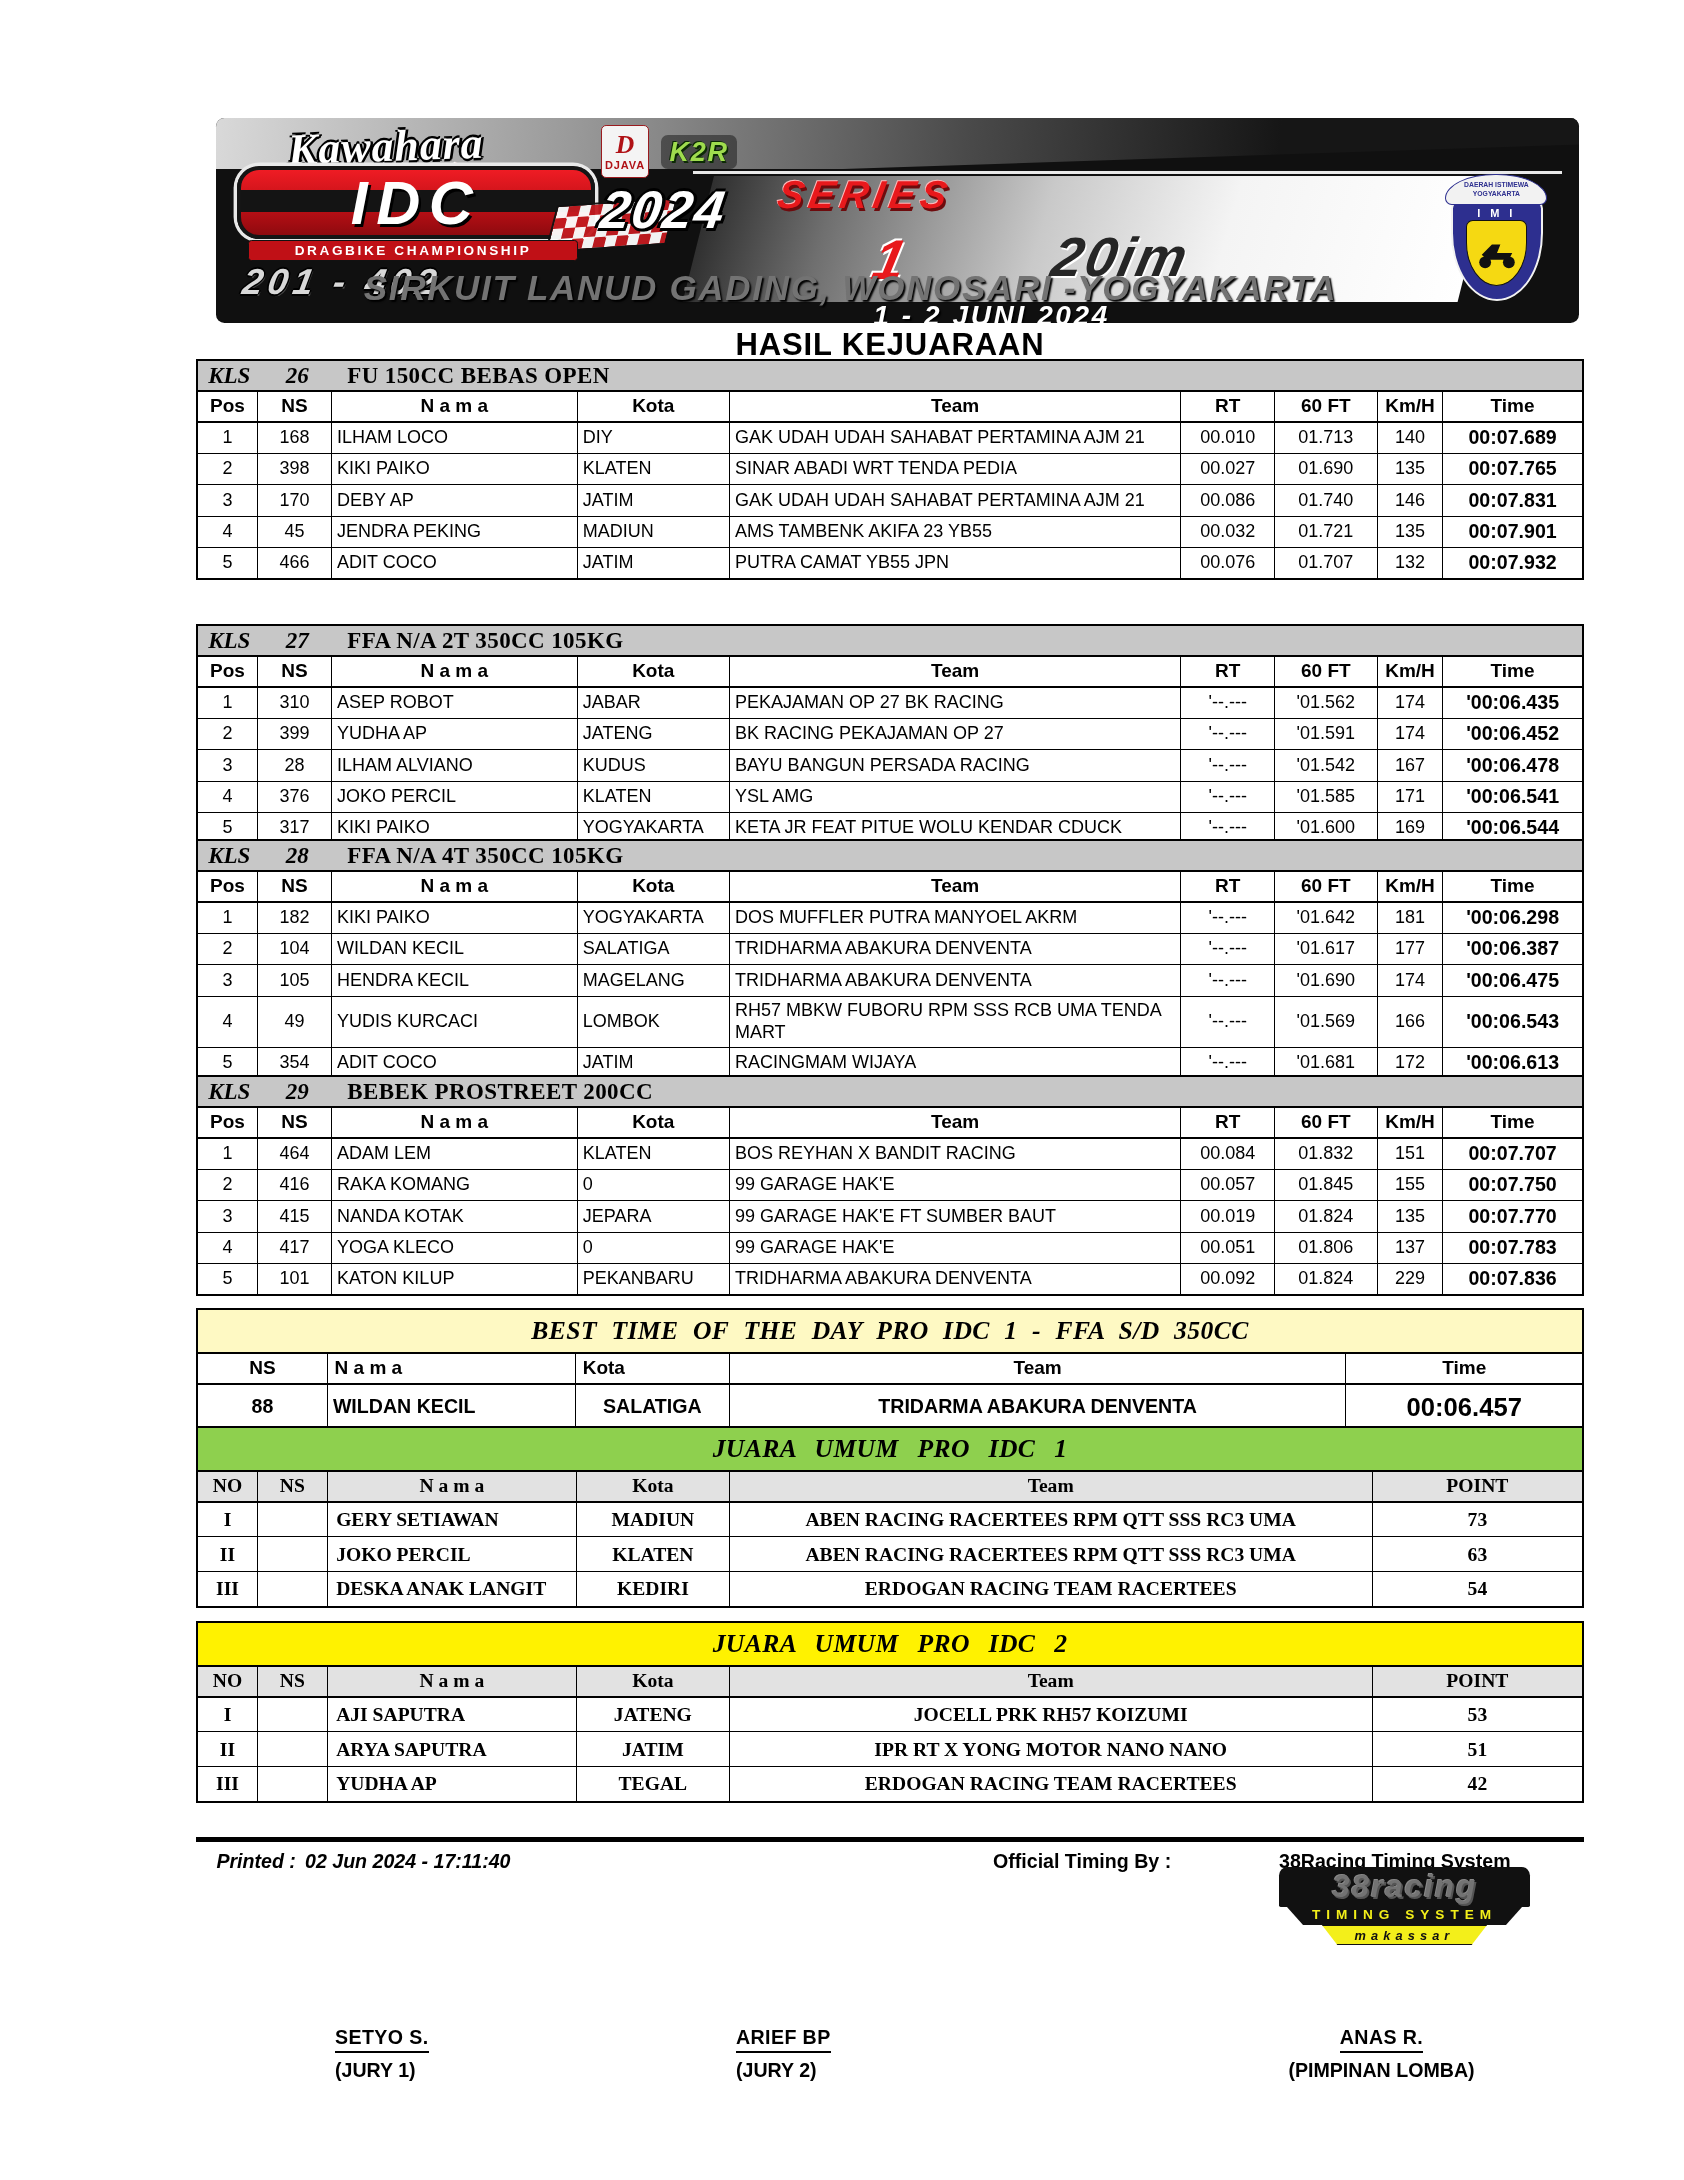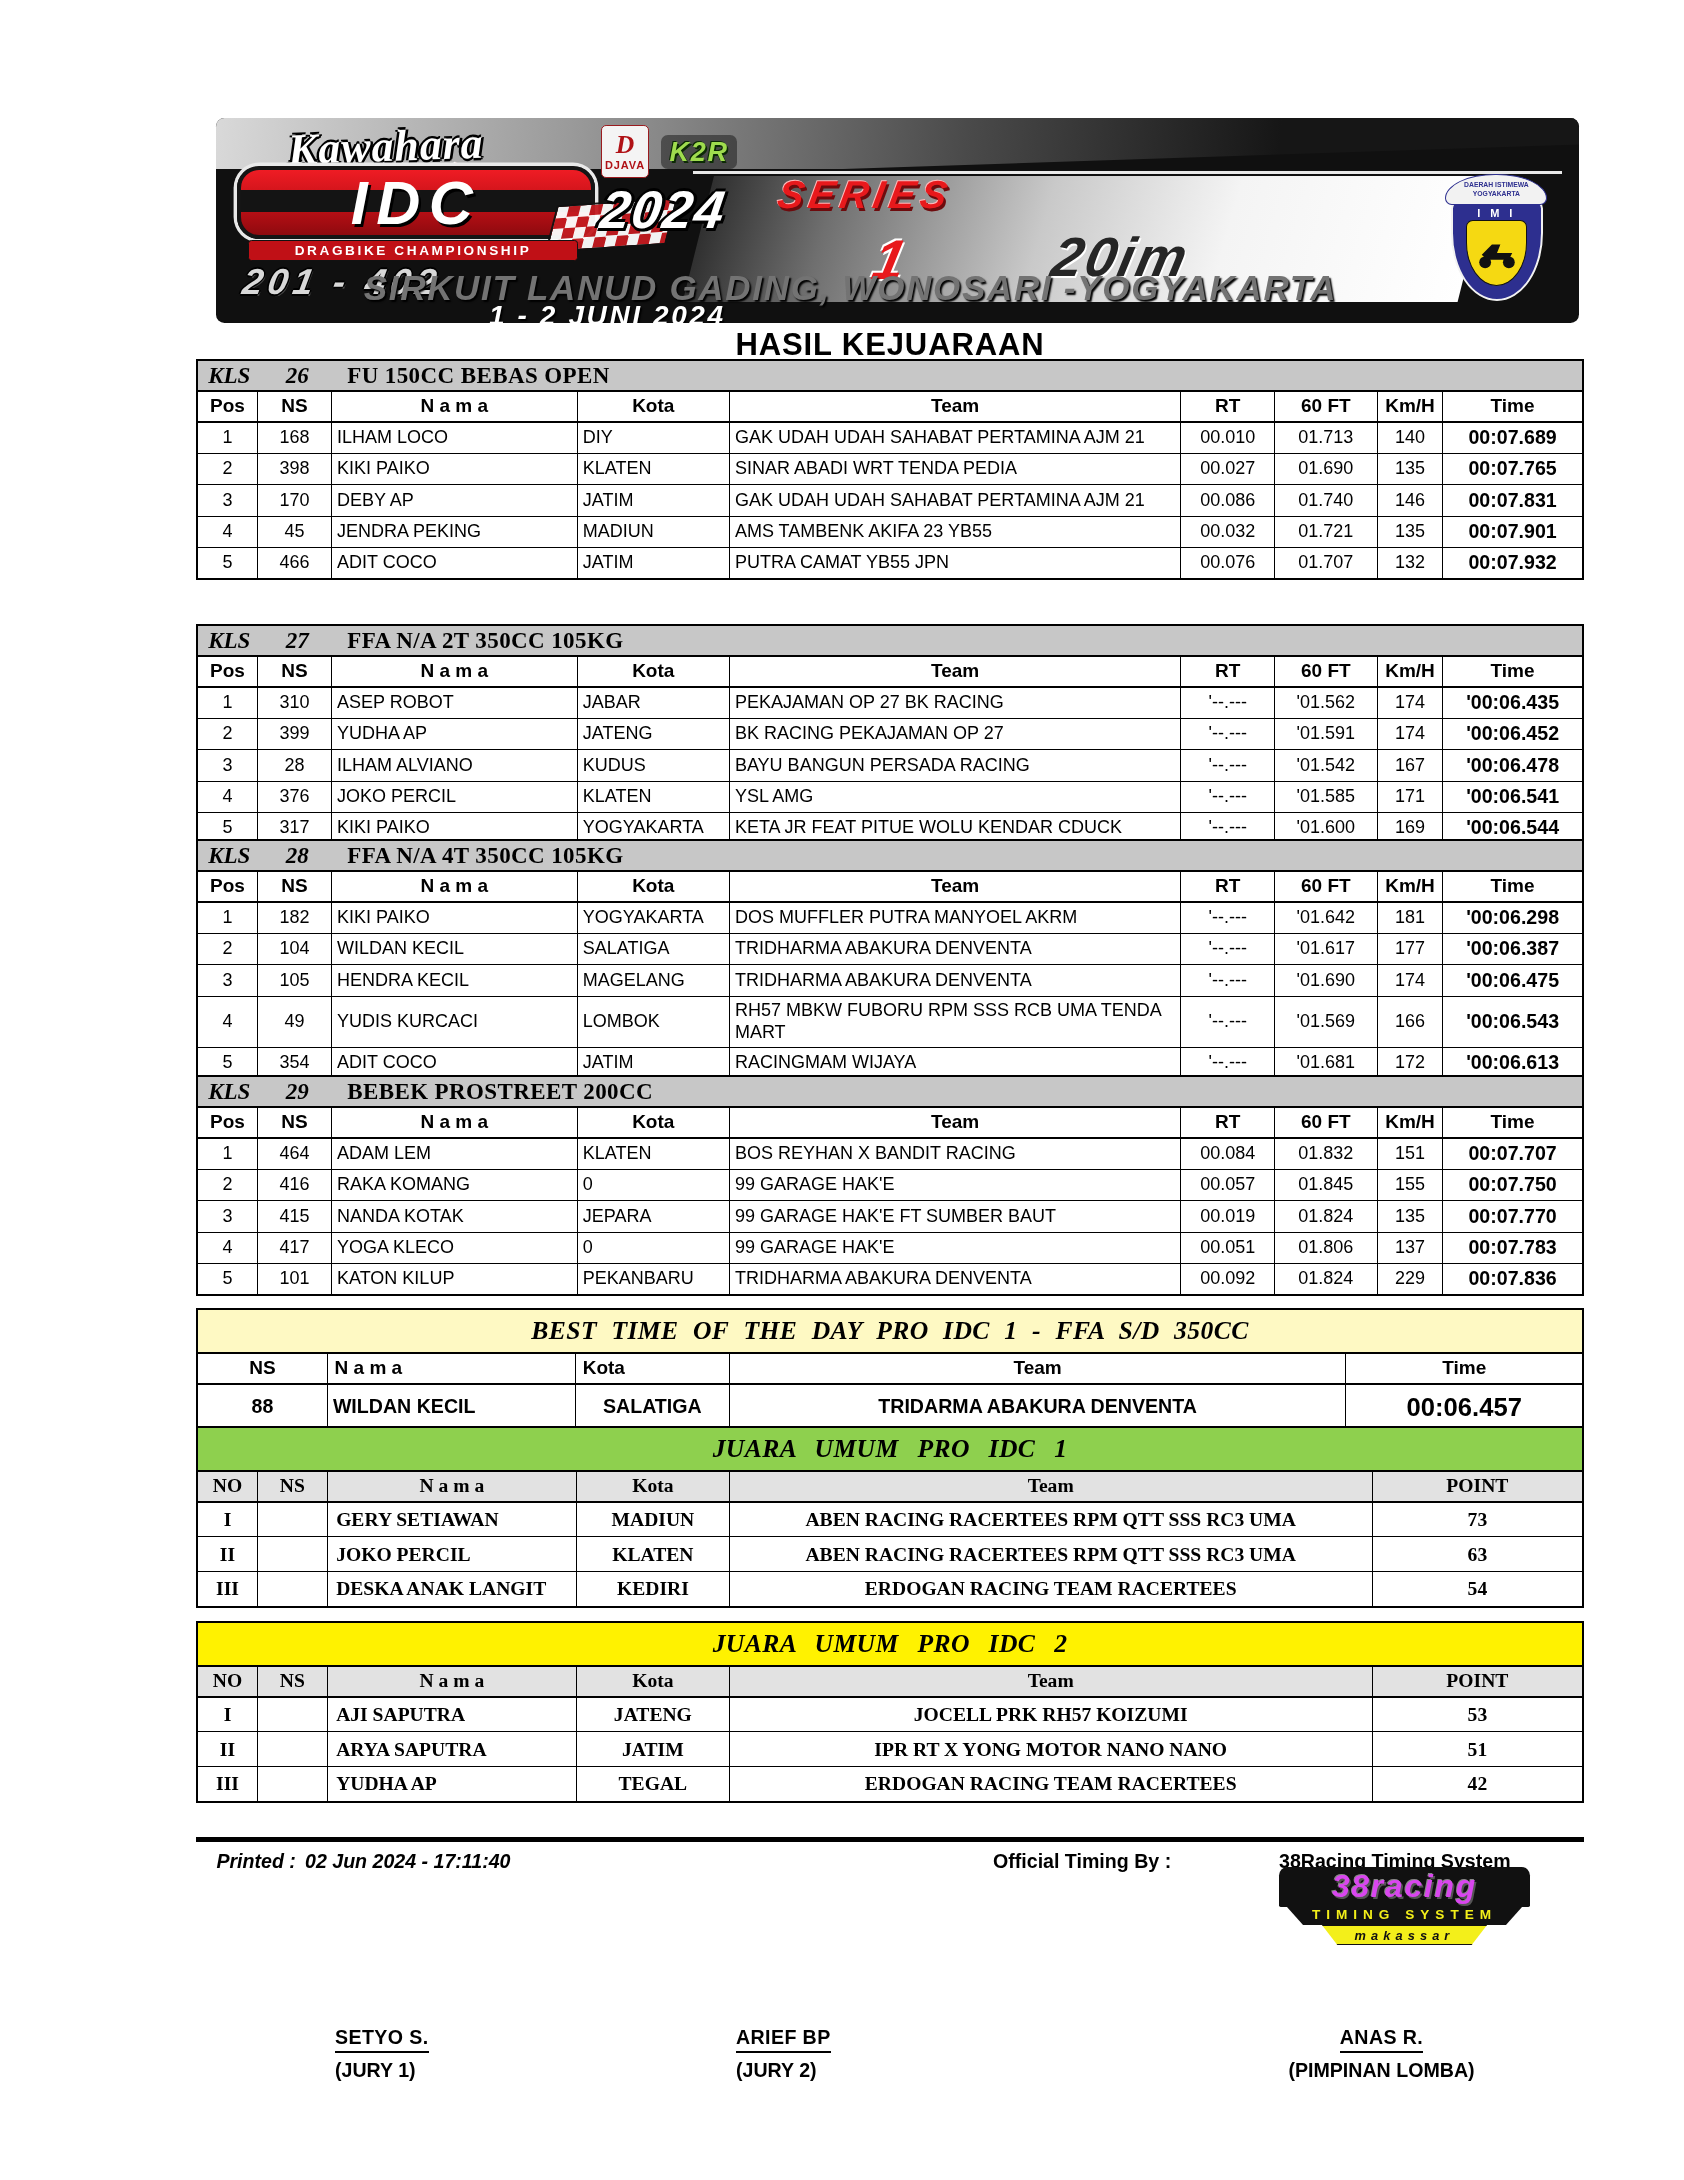--- a/index.html
+++ b/index.html
@@ -115,21 +115,21 @@
     margin-top:1.7px; width:61px; height:66px; background:#f5d912;
     border:1.7px solid #111; border-radius:6.8px 6.8px 31px 31px / 6.8px 6.8px 44px 44px;
     display:flex; align-items:center; justify-content:center;
   }
   .bn-venue {
     position:absolute; left:0; top:150px; width:1269px; text-align:center;
     font-size:35px; font-weight:bold; font-style:italic; color:#737373; letter-spacing:1.7px;
     text-shadow:1.7px 1.7px 1.7px #000; white-space:nowrap;
   }
   .bn-date {
-    position:absolute; left:273px; top:182px; width:1005px; 
+    position:absolute; left:273px; top:182px; width:1005px; text-align:center;
     font-size:28px; font-weight:bold; font-style:italic; color:#fff; letter-spacing:2.6px;
     text-shadow:1.7px 1.7px 1.7px #000;
   }
 
   
   .doc-title {
     position:absolute; left:196px; top:327px; width:1388px; text-align:center;
     font-size:31px; font-weight:bold; letter-spacing:0.9px;
     text-decoration:underline; text-decoration-thickness:2.6px; text-underline-offset:4.3px;
   }
@@ -192,21 +192,21 @@
     background:#000; border-top:1.7px solid #fff; }
   .printed-row { position:absolute; left:196px; top:1850px; width:1388px; height:25.6px; font-size:19.6px; }
   .printed-label { position:absolute; left:20.4px; font-weight:bold; font-style:italic; }
   .printed-value { position:absolute; left:109px; font-weight:bold; font-style:italic; }
   .timing-label  { position:absolute; left:797px; font-weight:bold; }
   .timing-value  { position:absolute; left:1083px; font-weight:bold; }
 
   .logo38 { position:absolute; left:1279px; top:1867px; width:251px; }
   .l38-top {
     background:#111; border-radius:8.5px 8.5px 1.7px 1.7px; text-align:center; padding:0.9px 0 1.7px;
-    font-size:32px; font-style:italic; font-weight:bold; color:#d946ef; letter-spacing:1.7px;
+    font-size:32px; font-style:italic; font-weight:bold; color:#737373; letter-spacing:1.7px;
     text-shadow:1.7px 1.7px 0 #555, -0.9px -0.9px 0 #888;
   }
   .l38-mid {
     background:#111; color:#f3ef1a; letter-spacing:6px; font-weight:bold; font-size:13.6px;
     text-align:center; padding:0.9px 0 2.6px; width:94%; margin:0 auto;
     clip-path:polygon(0 0,100% 0,93% 100%,7% 100%);
   }
   .l38-bot {
     background:#f3ef1a; color:#111; font-style:italic; font-weight:bold; letter-spacing:5.1px;
     font-size:12.8px; text-align:center; width:70%; margin:0 auto; padding:1.7px 0;

